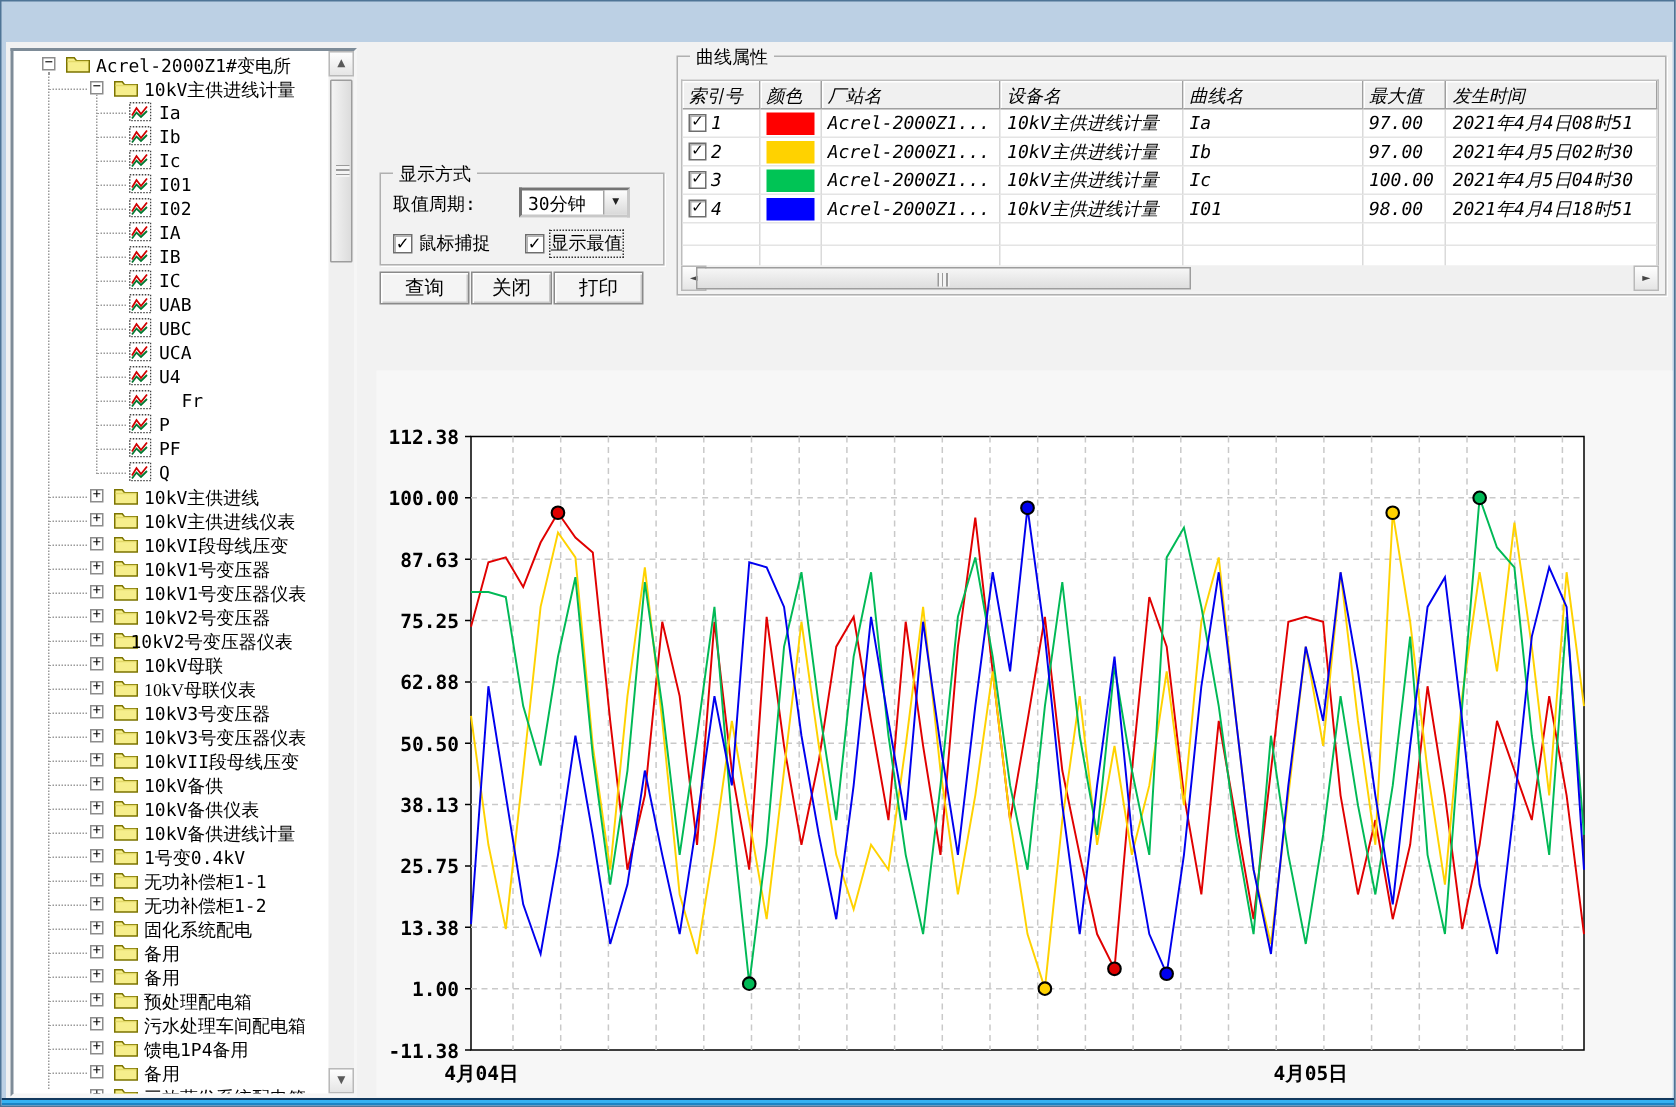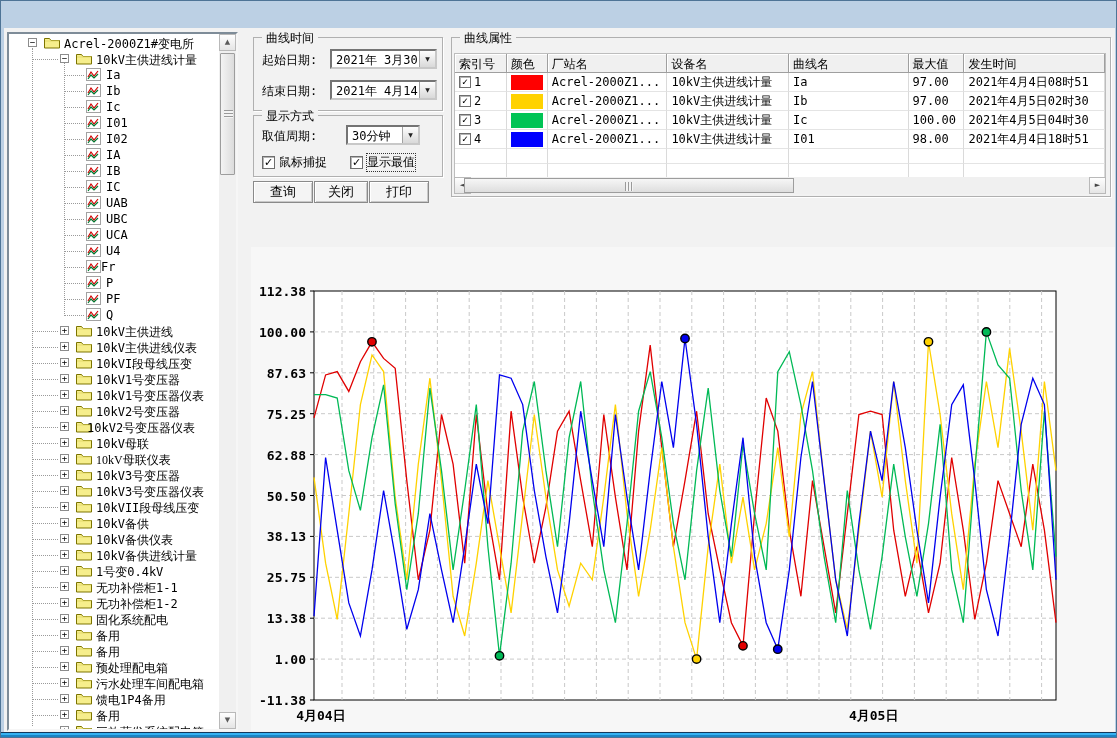--- a/index.html
+++ b/index.html
@@ -78,21 +78,21 @@
   .cb-label.focused { outline:1px dotted #333; }
 
   .push-btn { position:absolute; height:22px; background:#f4f4f4; border:1px solid #8a8a8a;
             box-shadow:inset 1px 1px 0 #fff, inset -1px -1px 0 #c9c9c9;
             font-size:13px; font-family:"DejaVu Sans Mono","DejaVu Sans",monospace;
             display:flex; align-items:center; justify-content:center; }
 
   
   .tbl-wrap { position:absolute; left:2px; top:15px; width:652px; height:124px; background:#fff; overflow:hidden;
             border:1px solid #bdbdbd; border-bottom:none; }
-  .tbl-row { display:flex; }
+  .tbl-row { display:flex;font-style:italic; }
   .th { background:#f0f0f0; border-right:1px solid #9f9f9f; border-bottom:1px solid #9f9f9f;
         box-shadow:inset 1px 1px 0 #fff; font-size:12px; padding:2px 4px; height:19px;
         font-family:"DejaVu Sans Mono","DejaVu Sans",monospace; }
   .td { border-right:1px solid #dadada; border-bottom:1px solid #e4e4e4; font-size:12px;
         padding:1px 4px; height:19px; white-space:nowrap; overflow:hidden;
         font-family:"DejaVu Sans Mono","DejaVu Sans",monospace; display:flex; align-items:center; }
   .td .cb-box { width:12px; height:12px; margin-right:3px; font-size:10px; line-height:10px; }
   .swatch { width:100%; height:15px; }
 
   .h-scroll { position:absolute; left:2px; top:139px; width:652px; height:17px; background:#f0f0f0; }
@@ -244,21 +244,21 @@
               </svg></span>
             <span class="tree-label" style="left: 97px;">U4</span>
           </div>
           <div class="tree-row" style="top: 225px;">
             <div class="tree-stub" style="left: 55px; width: 20px; top: 8px;"></div>
             <span class="tree-icon" style="left: 77px;"><svg width="15" height="13" viewBox="0 0 15 13">
                 <rect x="0.5" y="0.5" width="14" height="12" fill="#fff" stroke="#444" stroke-dasharray="1 1"></rect>
                 <polyline points="2,9 5,4 8,8 12,3" fill="none" stroke="#d00000" stroke-width="1.2"></polyline>
                 <polyline points="2,11 5,7 8,10 12,6" fill="none" stroke="#007830" stroke-width="1.2"></polyline>
               </svg></span>
-            <span class="tree-label" style="left: 92px;">Fr</span>
+            <span class="tree-label" style="left: 112px;">Fr</span>
           </div>
           <div class="tree-row" style="top: 241px;">
             <div class="tree-stub" style="left: 55px; width: 20px; top: 8px;"></div>
             <span class="tree-icon" style="left: 77px;"><svg width="15" height="13" viewBox="0 0 15 13">
                 <rect x="0.5" y="0.5" width="14" height="12" fill="#fff" stroke="#444" stroke-dasharray="1 1"></rect>
                 <polyline points="2,9 5,4 8,8 12,3" fill="none" stroke="#d00000" stroke-width="1.2"></polyline>
                 <polyline points="2,11 5,7 8,10 12,6" fill="none" stroke="#007830" stroke-width="1.2"></polyline>
               </svg></span>
             <span class="tree-label" style="left: 97px;">P</span>
           </div>
@@ -516,33 +516,20 @@
         </div>
       <div class="v-scroll">
         <div class="arrow up">▲</div>
         <div class="arrow down">▼</div>
         <div class="v-thumb">
             <div class="grip"></div>
           </div>
       </div>
     </div>
 
-    <div class="groupbox" style="left:249px;top:9px;width:190px;height:74px;">
-      <div class="legend">曲线时间</div>
-      <div class="lbl" style="left:8px;top:14px;">起始日期:</div>
-      <div class="combo" style="left:76px;top:11px;width:107px;">
-        <div class="val">2021年 3月30</div>
-        <div class="drop">▼</div>
-      </div>
-      <div class="lbl" style="left:8px;top:45px;">结束日期:</div>
-      <div class="combo" style="left:76px;top:42px;width:107px;">
-        <div class="val">2021年 4月14</div>
-        <div class="drop">▼</div>
-      </div>
-    </div>
 
     <div class="groupbox" style="left:249px;top:87px;width:190px;height:62px;">
       <div class="legend">显示方式</div>
       <div class="lbl" style="left:8px;top:12px;">取值周期:</div>
       <div class="combo" style="left:92px;top:9px;width:74px;">
         <div class="val">30分钟</div>
         <div class="drop">▼</div>
       </div>
       <div class="checkbox" style="left:8px;top:38px;">
         <div class="cb-box">✓</div>

